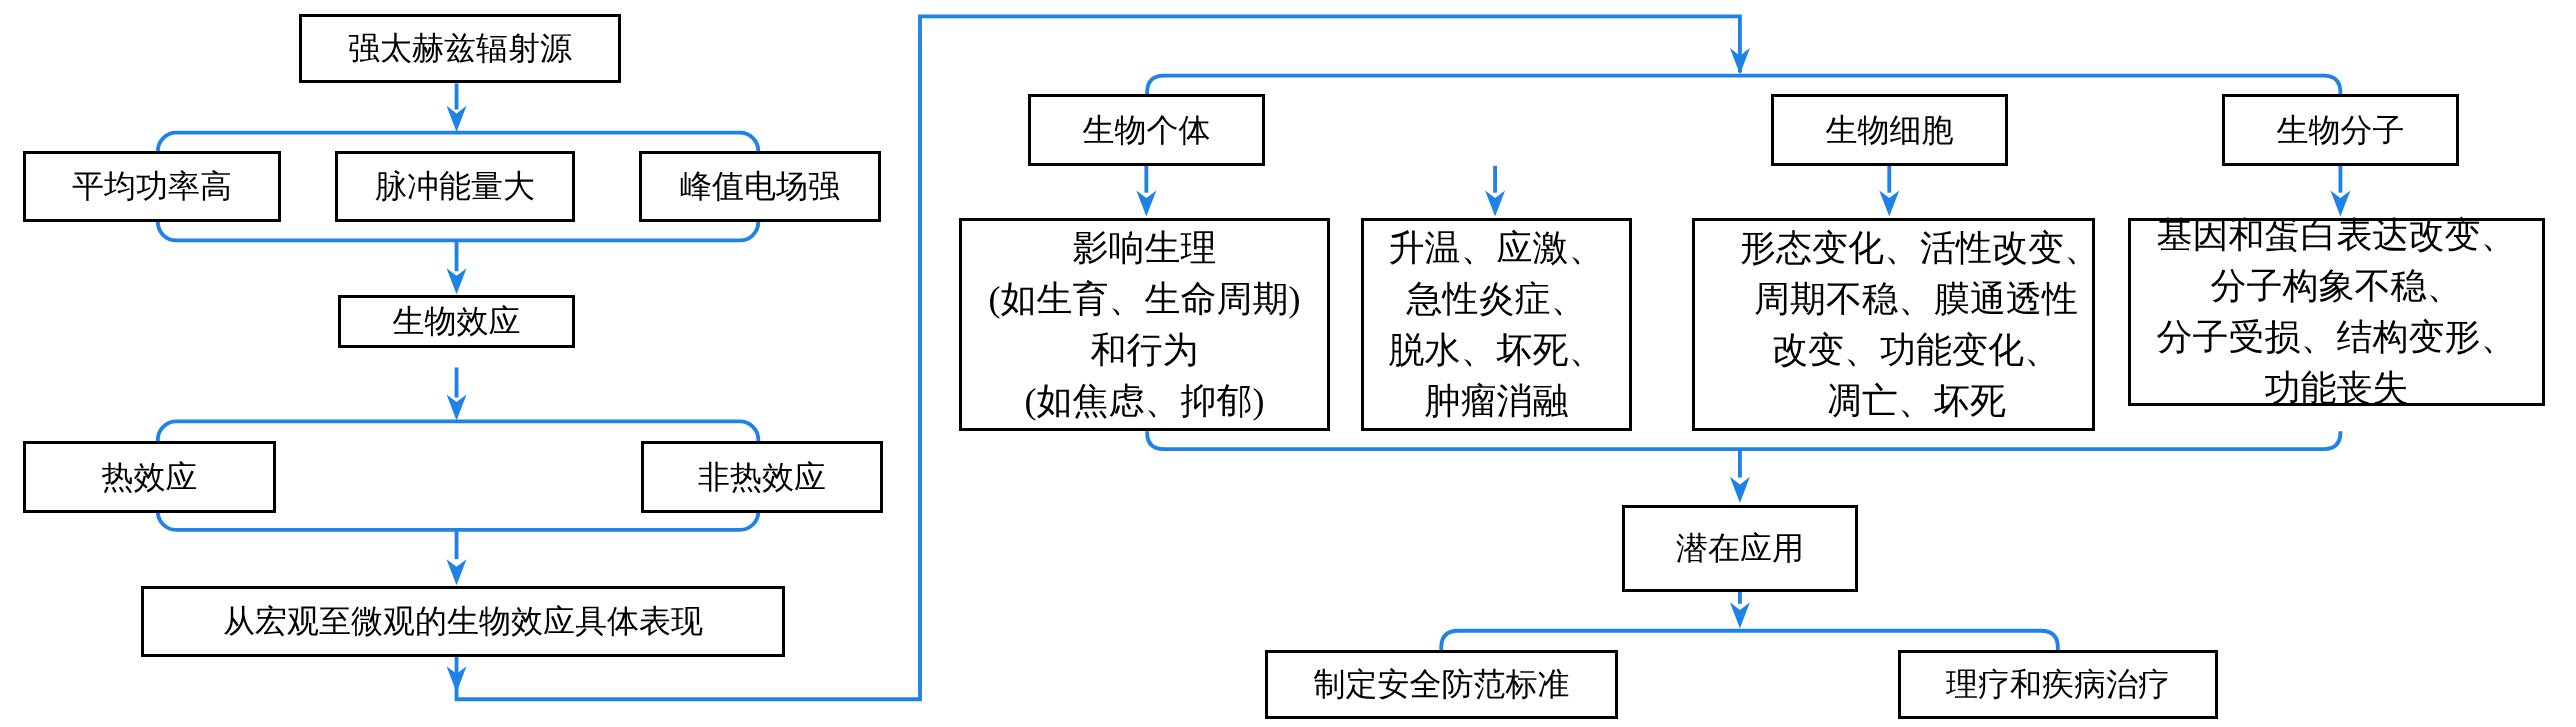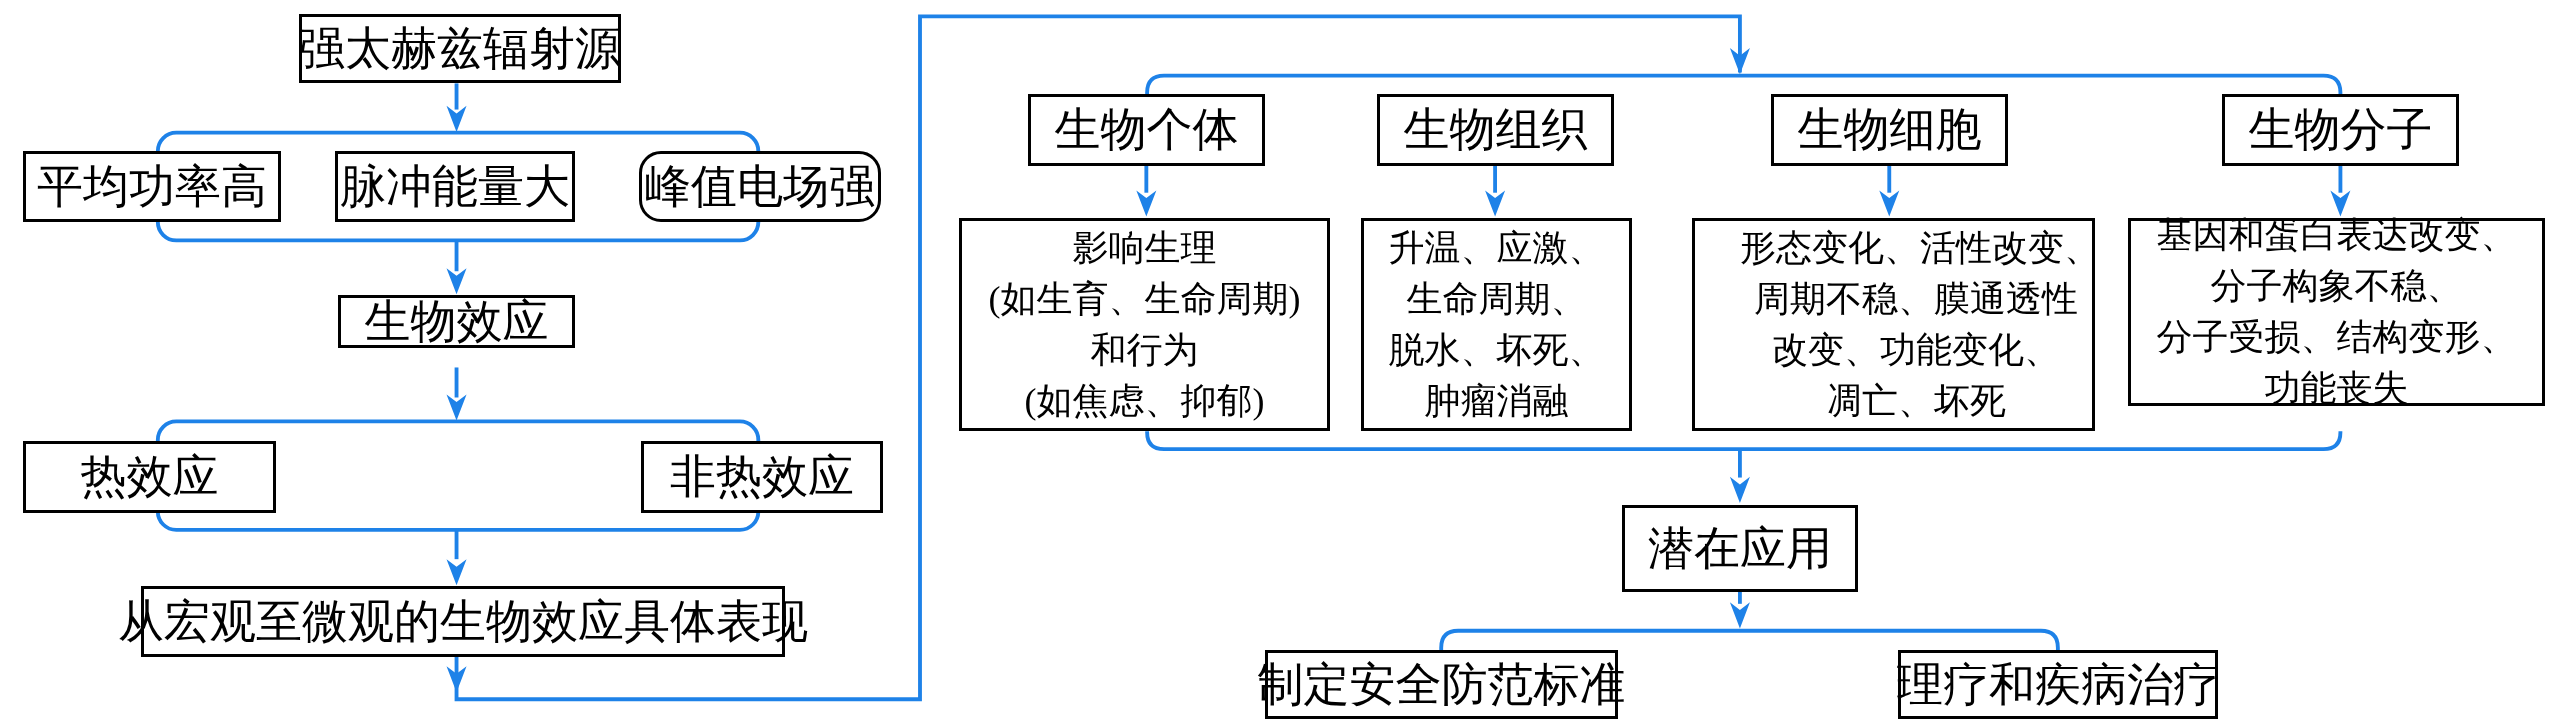--- a/index.html
+++ b/index.html
@@ -23,21 +23,21 @@
   #connectors .head{fill:var(--accent);stroke:none;}
   .node{
     position:absolute;
     box-sizing:border-box;
     border:3.8px solid var(--ink);
     background:var(--bg);
     display:flex;
     align-items:center;
     justify-content:center;
     text-align:center;
-    font-size:46px;
+    font-size:32px;
     line-height:1.2;
     white-space:nowrap;
   }
   .node.detail{
     flex-direction:column;
     font-size:36px;
     line-height:51px;
     justify-content:center;
   }
   .node.detail .dline{width:100%;}
@@ -107,43 +107,42 @@
       <path class="edge" d="M2260 746 V784"></path>
       <path class="head" d="M2260 816 L2247 782 L2260 792 L2273 782 Z"></path>
     </g>
     <path class="bracket" d="M1872 844 V841 Q1872 819 1894 819 H2651 Q2673 819 2673 841 V844"></path>
   </svg>
 
   <div class="node" style="left:299px;top:14px;width:322px;height:69px;">强太赫兹辐射源</div>
 
   <div class="node" style="left:23px;top:151px;width:258px;height:71px;">平均功率高</div>
   <div class="node" style="left:335px;top:151px;width:240px;height:71px;">脉冲能量大</div>
-  <div class="node" style="left:639px;top:151px;width:242px;height:71px;border-radius:22px;">峰值电场强</div>
+  <div class="node" style="left:639px;top:151px;width:242px;height:71px;">峰值电场强</div>
 
   <div class="node" style="left:338px;top:295px;width:237px;height:53px;">生物效应</div>
 
   <div class="node" style="left:23px;top:441px;width:253px;height:72px;">热效应</div>
   <div class="node" style="left:641px;top:441px;width:242px;height:72px;">非热效应</div>
 
   <div class="node" style="left:141px;top:586px;width:644px;height:71px;">从宏观至微观的生物效应具体表现</div>
 
   <div class="node" style="left:1028px;top:94px;width:237px;height:72px;">生物个体</div>
-  <div class="node" style="left:1377px;top:94px;width:237px;height:72px;">生物组织</div>
   <div class="node" style="left:1771px;top:94px;width:237px;height:72px;">生物细胞</div>
   <div class="node" style="left:2222px;top:94px;width:237px;height:72px;">生物分子</div>
 
   <div class="node detail" style="left:959px;top:218px;width:371px;height:213px;">
     <div class="dline">影响生理</div>
     <div class="dline">(如生育、生命周期)</div>
     <div class="dline">和行为</div>
     <div class="dline">(如焦虑、抑郁)</div>
   </div>
   <div class="node detail" style="left:1361px;top:218px;width:271px;height:213px;">
     <div class="dline">升温、应激、</div>
-    <div class="dline">生命周期、</div>
+    <div class="dline">急性炎症、</div>
     <div class="dline">脱水、坏死、</div>
     <div class="dline">肿瘤消融</div>
   </div>
   <div class="node detail" style="left:1692px;top:218px;width:403px;height:213px;padding-left:45px;">
     <div class="dline">形态变化、活性改变、</div>
     <div class="dline">周期不稳、膜通透性</div>
     <div class="dline">改变、功能变化、</div>
     <div class="dline">凋亡、坏死</div>
   </div>
   <div class="node detail" style="left:2128px;top:218px;width:417px;height:188px;">

